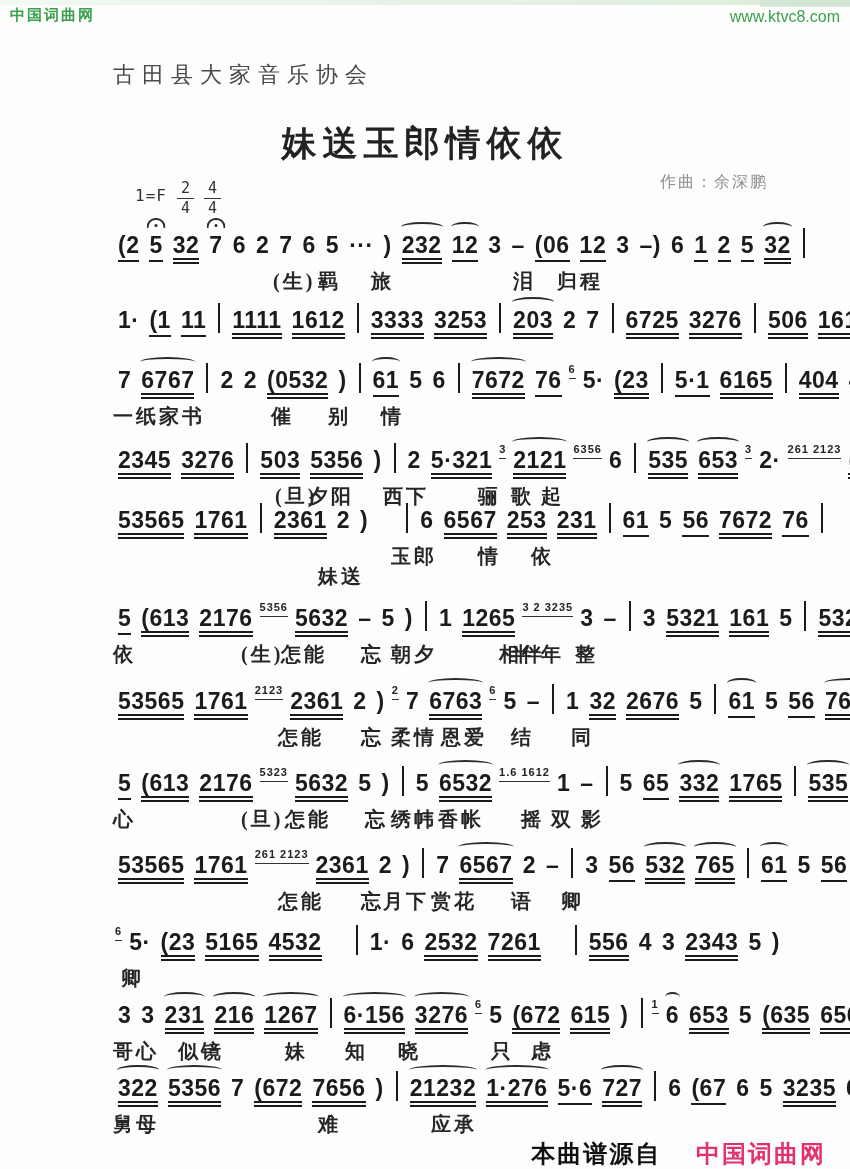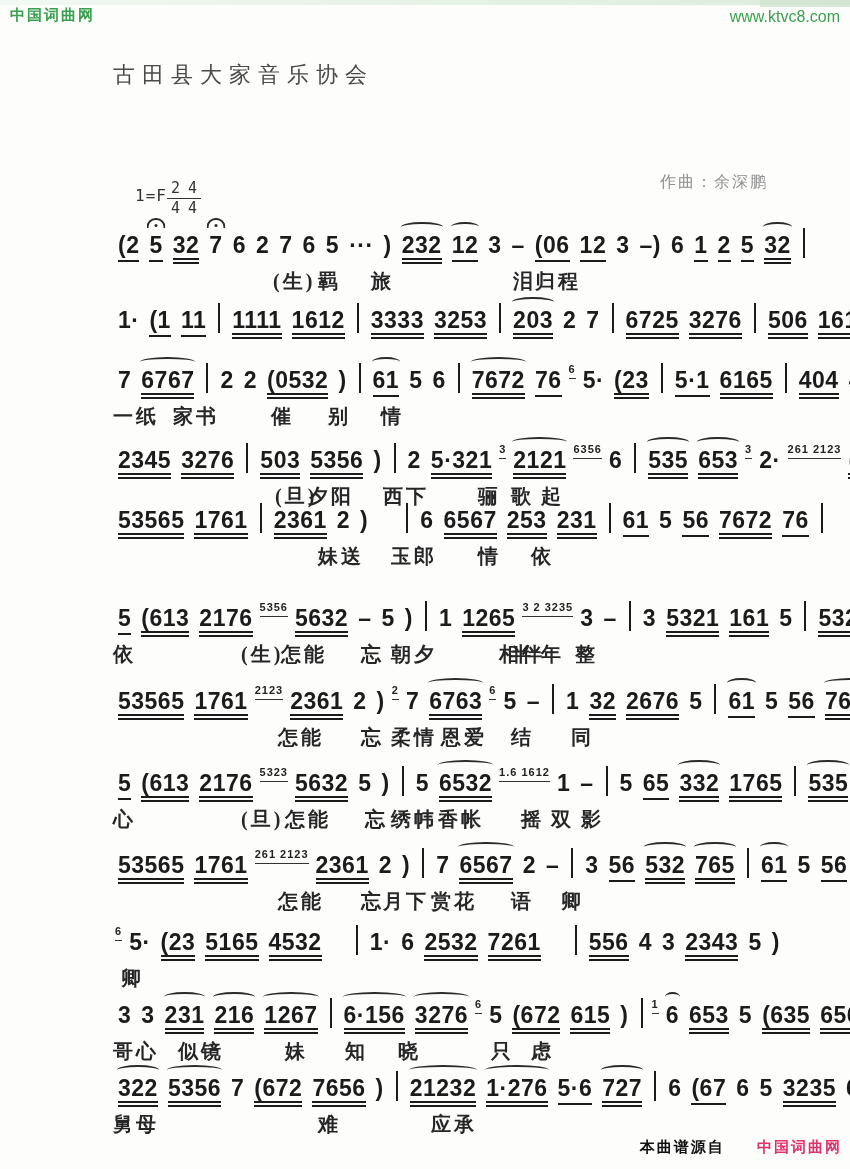--- a/index.html
+++ b/index.html
@@ -11,21 +11,21 @@
   .site-name{position:absolute;top:6px;left:10px;font-size:15px;font-weight:bold;
         color:var(--site-green);letter-spacing:2px;}
   .site-url{position:absolute;top:8px;right:10px;font-size:16px;color:var(--site-green);}
   .association{position:absolute;top:60px;left:113px;font-size:22px;letter-spacing:7px;
         color:#4a4a4a;font-family:Liberation Sans, sans-serif;}
   .song-title{position:absolute;top:120px;left:0;width:100%;text-align:center;font-size:35px;
         font-weight:600;letter-spacing:6px;color:#222;font-family:"Liberation Serif",serif;}
   .composer{position:absolute;top:172px;left:660px;font-size:16px;color:#8f8f8f;
         letter-spacing:2px;font-family:"Liberation Serif",serif;}
   .keysig{position:absolute;top:180px;left:135px;font-size:16px;color:#333;
-        font-family:"DejaVu Sans Mono",monospace;display:flex;align-items:flex-start;}
+        font-family:"DejaVu Sans Mono",monospace;display:flex;align-items:flex-start;gap:10px;}
   .keysig .key{margin-top:6px;letter-spacing:1px;}
   .frac{display:inline-block;text-align:center;font-size:15px;line-height:1.1;}
   .frac .ftop{display:block;border-bottom:1.5px solid #333;padding:0 4px 1px;}
   .frac .fbot{display:block;padding-top:1px;}
   
   #sheet{position:absolute;left:113px;top:0;width:690px;height:1169px;}
   .mline{position:absolute;left:0;white-space:nowrap;height:70px;}
   .notes{font-weight:bold;font-size:23px;color:var(--ink);letter-spacing:.5px;line-height:1.15;}
   .tok{display:inline-block;margin:0 5px;position:relative;padding-bottom:2px;}
   .u1{border-bottom:2px solid var(--ink);}
@@ -38,36 +38,37 @@
   .arc::after{content:"";position:absolute;left:-1px;right:-1px;top:-10px;height:8px;
         border-top:2px solid #2a2a2a;border-radius:50%;}
   .fer::before{content:"";position:absolute;top:-14px;left:50%;transform:translateX(-50%);
         width:15px;height:8px;border:2px solid #2a2a2a;border-bottom:none;
         border-radius:9px 9px 0 0;}
   .fer::after{content:"";position:absolute;top:-8px;left:50%;transform:translateX(-50%);
         width:3px;height:3px;background:#2a2a2a;border-radius:50%;}
   .lyrics{position:absolute;top:40px;left:0;right:0;height:28px;}
   .lyr{position:absolute;top:0;font-size:20px;font-weight:600;color:#262626;
         font-family:"Liberation Serif",serif;letter-spacing:3px;white-space:nowrap;}
-  .footer{position:absolute;top:1138px;right:8px;font-size:15px;font-weight:bold;
+  .footer{position:absolute;top:1138px;right:24px;font-size:24px;font-weight:bold;
         letter-spacing:2px;}
   .footer .src-label{color:#111;}
   .footer .src-site{color:var(--footer-pink);margin-left:26px;}
 </style>
 </head>
 <body>
 
 <div id="page">
   <div class="top-smudge"></div>
   <div class="top-smudge-r"></div>
 
   <div class="site-name">中国词曲网</div>
   <div class="site-url">www.ktvc8.com</div>
 
   <div class="association">古田县大家音乐协会</div>
+  <div class="song-title">妹送玉郎情依依</div>
   <div class="composer">作曲：余深鹏</div>
 
   <div class="keysig">
     <span class="key">1=F</span>
     <span class="frac">
       <span class="ftop">2</span>
       <span class="fbot">4</span>
     </span>
     <span class="frac">
       <span class="ftop">4</span>
@@ -76,51 +77,51 @@
   </div>
 
   <div id="sheet">
       <div class="mline" style="top: 228px;">
         <div class="notes"><span class="tok u1">(2</span><span class="tok u1 fer">5</span><span class="tok u2">32</span><span class="tok u0 fer">7</span><span class="tok u0">6</span><span class="tok u0">2</span><span class="tok u0">7</span><span class="tok u0">6</span><span class="tok u0">5</span><span class="tok u0">···</span><span class="tok u0">)</span><span class="tok u2 arc">232</span><span class="tok u1 arc">12</span><span class="tok u0">3</span><span class="tok u0">–</span><span class="tok u1">(06</span><span class="tok u1">12</span><span class="tok u0">3</span><span class="tok u0">–)</span><span class="tok u0">6</span><span class="tok u1">1</span><span class="tok u1">2</span><span class="tok u1">5</span><span class="tok u2 arc">32</span><span class="bar"></span></div>
         <div class="lyrics">
           <span class="lyr" style="left: 160px;">(生)</span>
           <span class="lyr" style="left: 205px;">羁</span>
           <span class="lyr" style="left: 258px;">旅</span>
           <span class="lyr" style="left: 400px;">泪</span>
-          <span class="lyr" style="left: 422px;">归程</span>
+          <span class="lyr" style="left: 444px;">归程</span>
         </div>
       </div>
       <div class="mline" style="top: 303px;">
         <div class="notes"><span class="tok u0">1·</span><span class="tok u1">(1</span><span class="tok u1">11</span><span class="bar"></span><span class="tok u2">1111</span><span class="tok u2">1612</span><span class="bar"></span><span class="tok u2">3333</span><span class="tok u2">3253</span><span class="bar"></span><span class="tok u2 arc">203</span><span class="tok u0">2</span><span class="tok u0">7</span><span class="bar"></span><span class="tok u2">6725</span><span class="tok u2">3276</span><span class="bar"></span><span class="tok u2">506</span><span class="tok u2">1612</span></div>
       </div>
       <div class="mline" style="top: 363px;">
         <div class="notes"><span class="tok u0">7</span><span class="tok u2 arc">6767</span><span class="bar"></span><span class="tok u0">2</span><span class="tok u0">2</span><span class="tok u2">(0532</span><span class="tok u0">)</span><span class="bar"></span><span class="tok u1 arc">61</span><span class="tok u0">5</span><span class="tok u0">6</span><span class="bar"></span><span class="tok u2 arc">7672</span><span class="tok u1">76</span><span class="tok sup">6</span><span class="tok u0">5·</span><span class="tok u2">(23</span><span class="bar"></span><span class="tok u1">5·1</span><span class="tok u2">6165</span><span class="bar"></span><span class="tok u2">404</span><span class="tok u0">4</span></div>
         <div class="lyrics">
           <span class="lyr" style="left: 0px;">一纸</span>
-          <span class="lyr" style="left: 60px;">家书</span>
+          <span class="lyr" style="left: 46px;">家书</span>
           <span class="lyr" style="left: 158px;">催</span>
           <span class="lyr" style="left: 215px;">别</span>
           <span class="lyr" style="left: 268px;">情</span>
         </div>
       </div>
       <div class="mline" style="top: 443px;">
         <div class="notes"><span class="tok u2">2345</span><span class="tok u2">3276</span><span class="bar"></span><span class="tok u2">503</span><span class="tok u2">5356</span><span class="tok u0">)</span><span class="bar"></span><span class="tok u0">2</span><span class="tok u2">5·321</span><span class="tok sup">3</span><span class="tok u2 arc">2121</span><span class="tok sup">6356</span><span class="tok u0">6</span><span class="bar"></span><span class="tok u2 arc">535</span><span class="tok u2 arc">653</span><span class="tok sup">3</span><span class="tok u0">2·</span><span class="tok sup">261 2123</span><span class="tok u2">(23</span></div>
         <div class="lyrics">
           <span class="lyr" style="left: 162px;">(旦)</span>
           <span class="lyr" style="left: 195px;">夕阳</span>
           <span class="lyr" style="left: 270px;">西下</span>
           <span class="lyr" style="left: 365px;">骊</span>
           <span class="lyr" style="left: 398px;">歌</span>
           <span class="lyr" style="left: 428px;">起</span>
         </div>
       </div>
       <div class="mline" style="top: 503px;">
         <div class="notes"><span class="tok u2">53565</span><span class="tok u2">1761</span><span class="bar"></span><span class="tok u2">2361</span><span class="tok u0">2</span><span class="tok u0">)</span><span class="gap" style="width: 26px;"></span><span class="bar"></span><span class="tok u0">6</span><span class="tok u2">6567</span><span class="tok u2">253</span><span class="tok u2">231</span><span class="bar"></span><span class="tok u1">61</span><span class="tok u0">5</span><span class="tok u1">56</span><span class="tok u2">7672</span><span class="tok u1">76</span><span class="bar"></span></div>
         <div class="lyrics">
-          <span class="lyr" style="left: 205px;">妹送</span>
+          <span class="lyr" style="left: 205px; margin-top: 20px;">妹送</span>
           <span class="lyr" style="left: 278px;">玉郎</span>
           <span class="lyr" style="left: 365px;">情</span>
           <span class="lyr" style="left: 418px;">依</span>
         </div>
       </div>
       <div class="mline" style="top: 601px;">
         <div class="notes"><span class="tok u1">5</span><span class="tok u2">(613</span><span class="tok u2">2176</span><span class="tok sup">5356</span><span class="tok u2">5632</span><span class="tok u0">–</span><span class="tok u0">5</span><span class="tok u0">)</span><span class="bar"></span><span class="tok u0">1</span><span class="tok u2">1265</span><span class="tok sup">3 2 3235</span><span class="tok u0">3</span><span class="tok u0">–</span><span class="bar"></span><span class="tok u0">3</span><span class="tok u2">5321</span><span class="tok u2">161</span><span class="tok u0">5</span><span class="bar"></span><span class="tok u2">532</span></div>
         <div class="lyrics">
           <span class="lyr" style="left: 0px;">依</span>
           <span class="lyr" style="left: 128px;">(生)</span>

